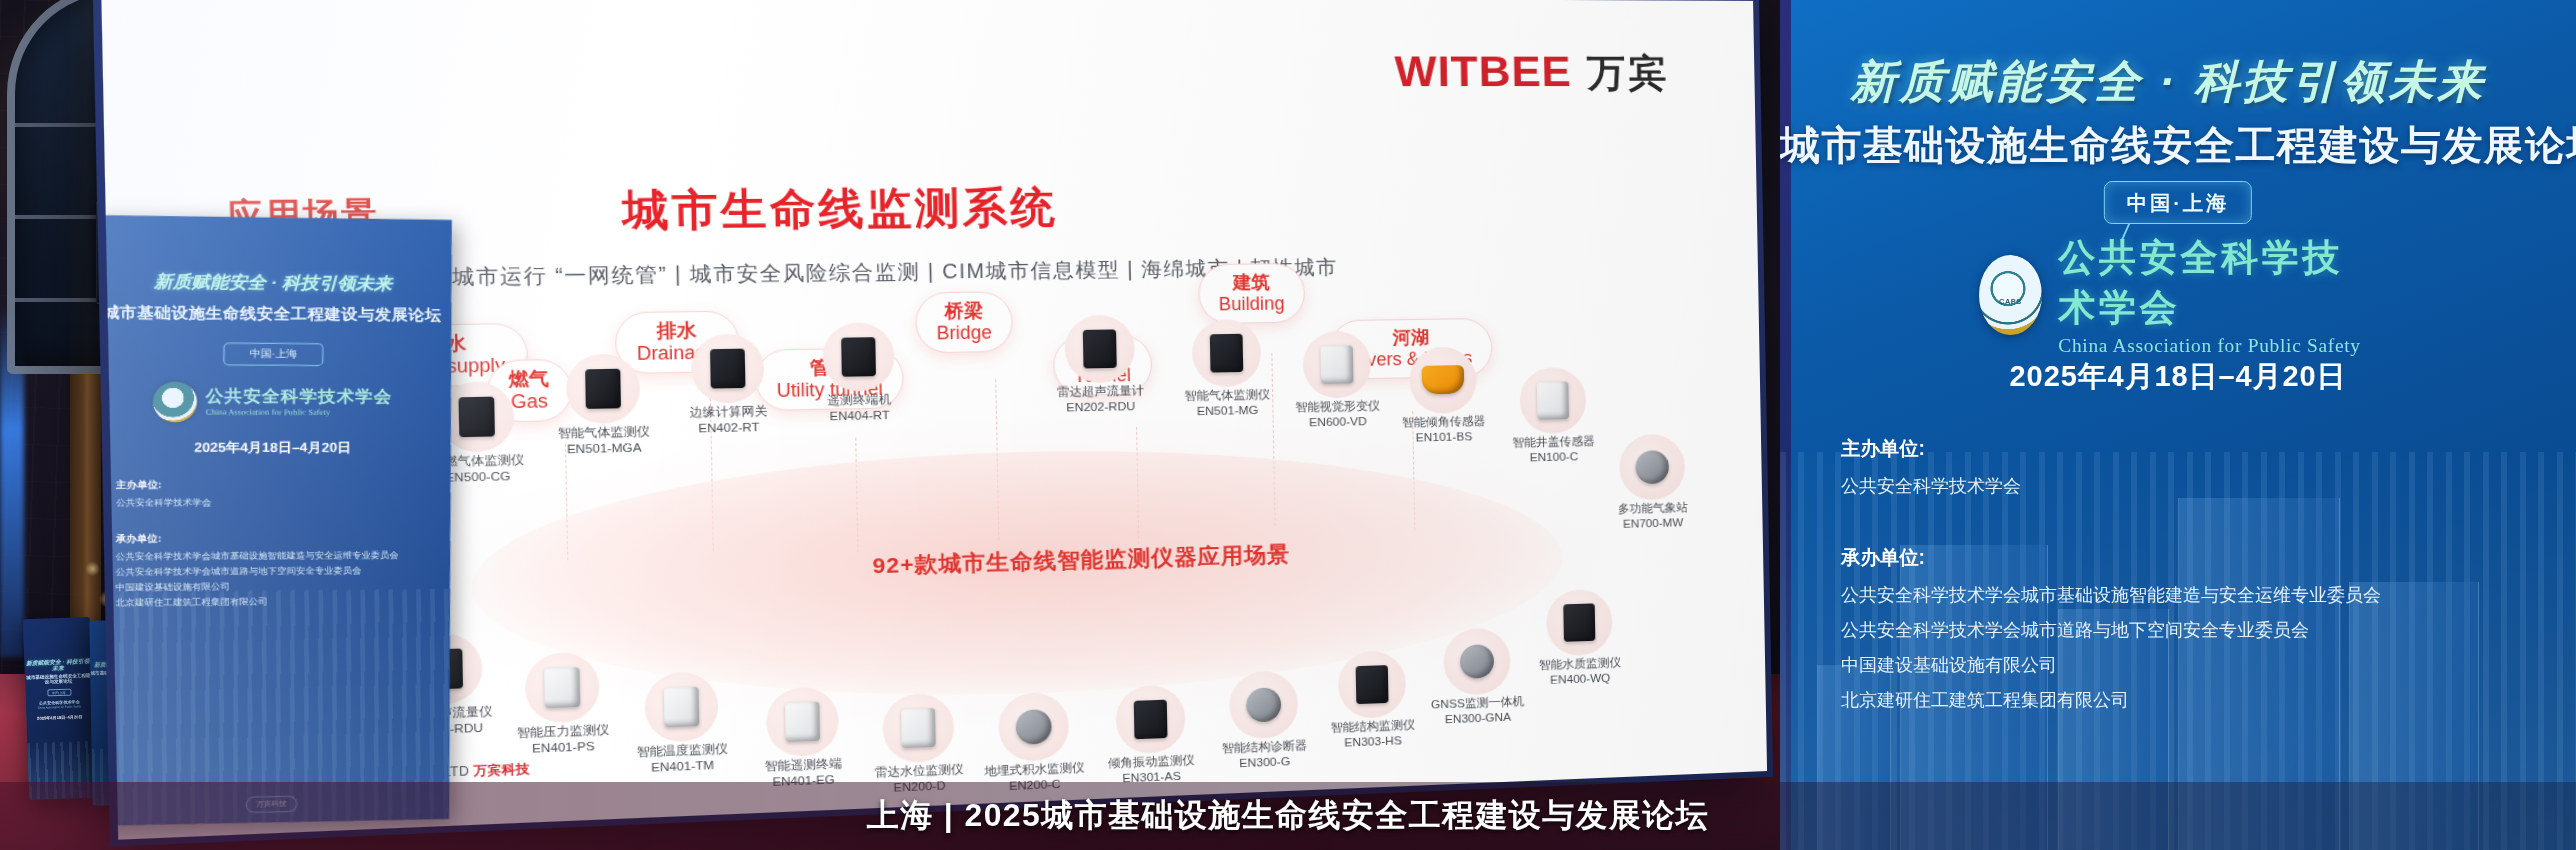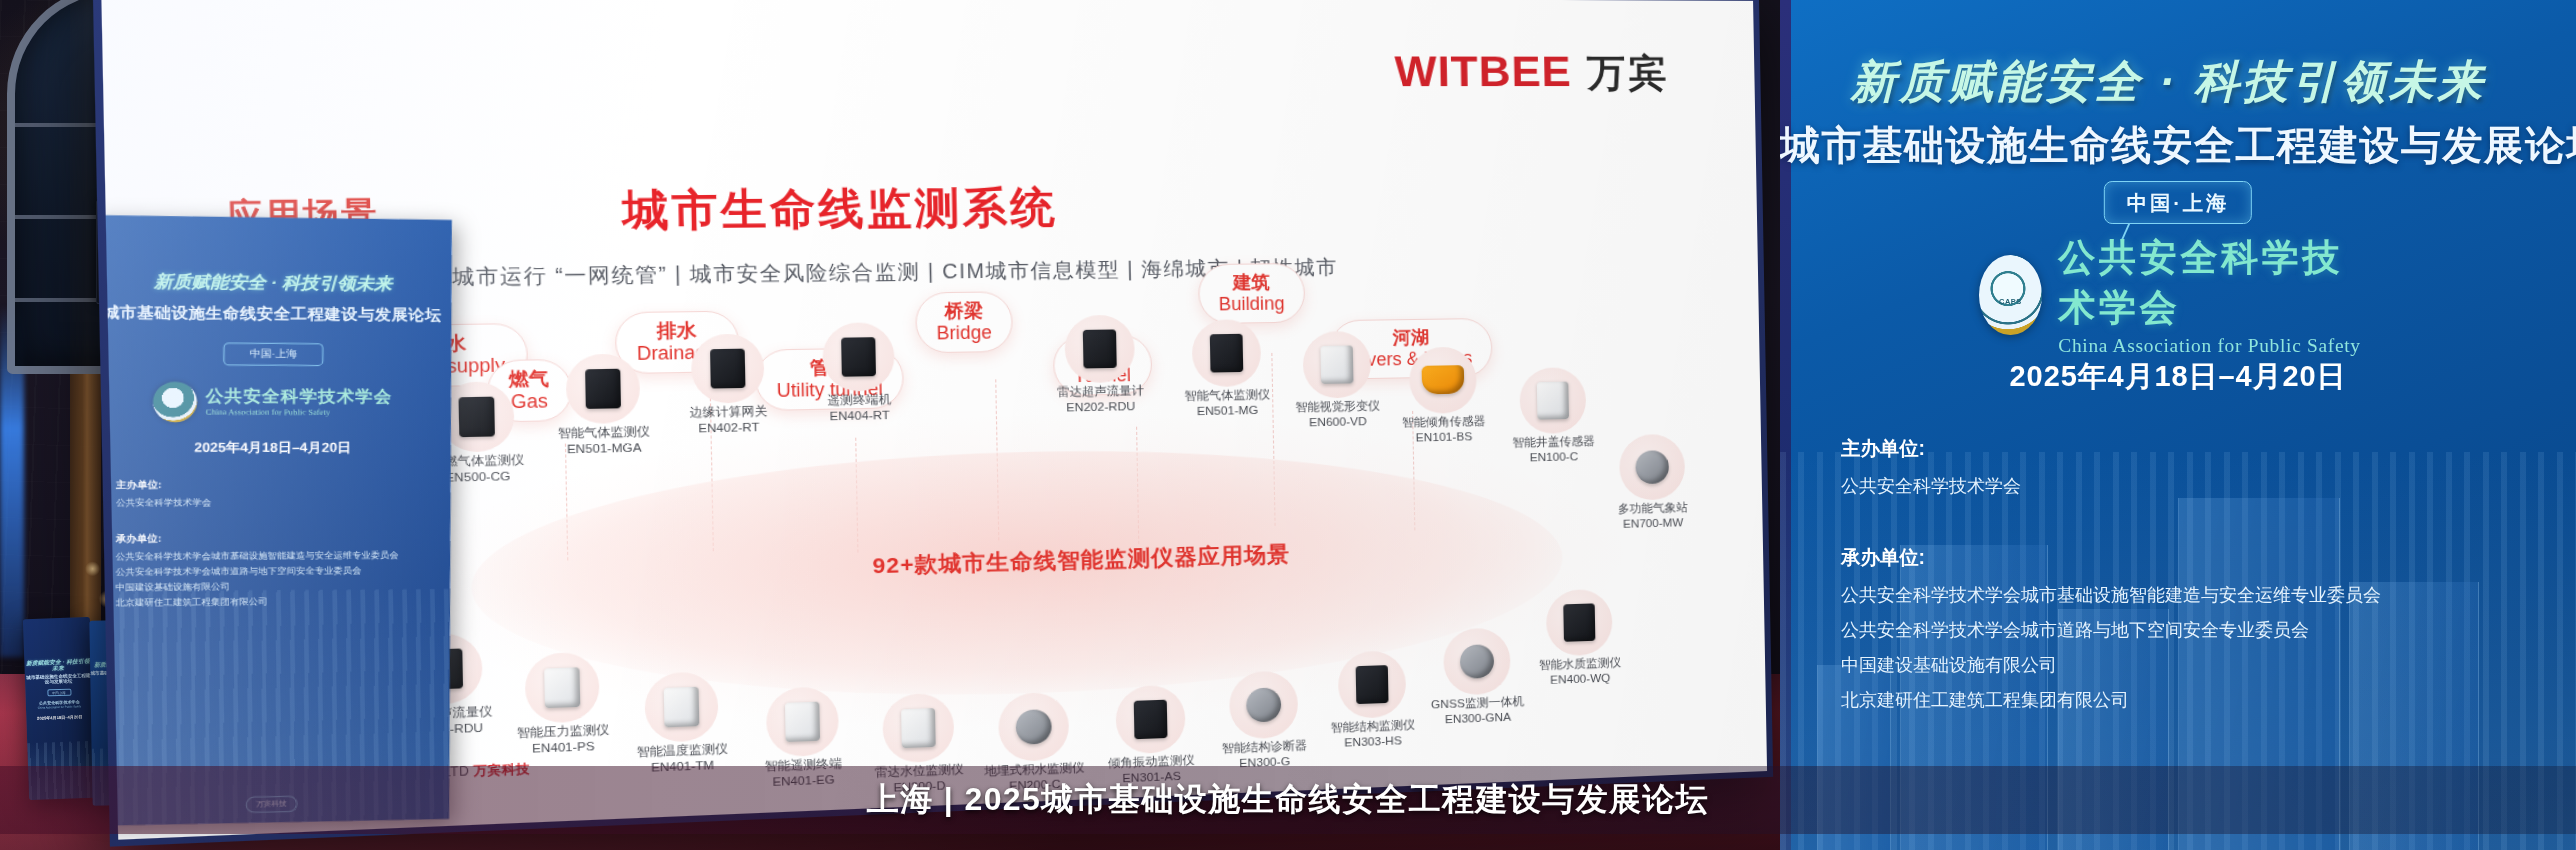--- a/index.html
+++ b/index.html
@@ -315,21 +315,21 @@
     text-shadow: 0 0 9.3px rgba(110,240,205,.35); }
   .b-orgen { font-size: 19.4px; color: #8fe5dd; font-family: "Liberation Serif", serif; letter-spacing: 0.7px; margin-top: 1.9px;}
   .b-date { position:absolute; left: 50%; transform: translateX(-50%); top: 357px;
     font-size: 29px; font-weight: 800; color: #ffffff; letter-spacing: 0.9px; }
   .b-block { position:absolute; left: 61px; }
   .b-h { font-size: 19.4px; font-weight: 800; color: #ffffff; margin-bottom: 6.5px;}
   .b-l { font-size: 18px; color: #e4f2fd; line-height: 1.95; white-space: nowrap;}
 
   
   .caption-bar {
-    position: absolute; left: 0; bottom: 16px; width: 2576px; height: 68px;
+    position: absolute; left: 0; bottom: 0; width: 2576px; height: 68px;
     background: linear-gradient(90deg, rgba(70,15,40,.55), rgba(40,12,34,.45) 55%, rgba(20,30,60,.4));
     display: flex; align-items: center; justify-content: center;
   }
   .caption-text {
     font-size: 32px; font-weight: 800; color: #ffffff; letter-spacing: 1.4px;
     text-shadow: 0 1.9px 5.6px rgba(0,0,0,.75);
   }
 </style>
 </head>
 <body>

